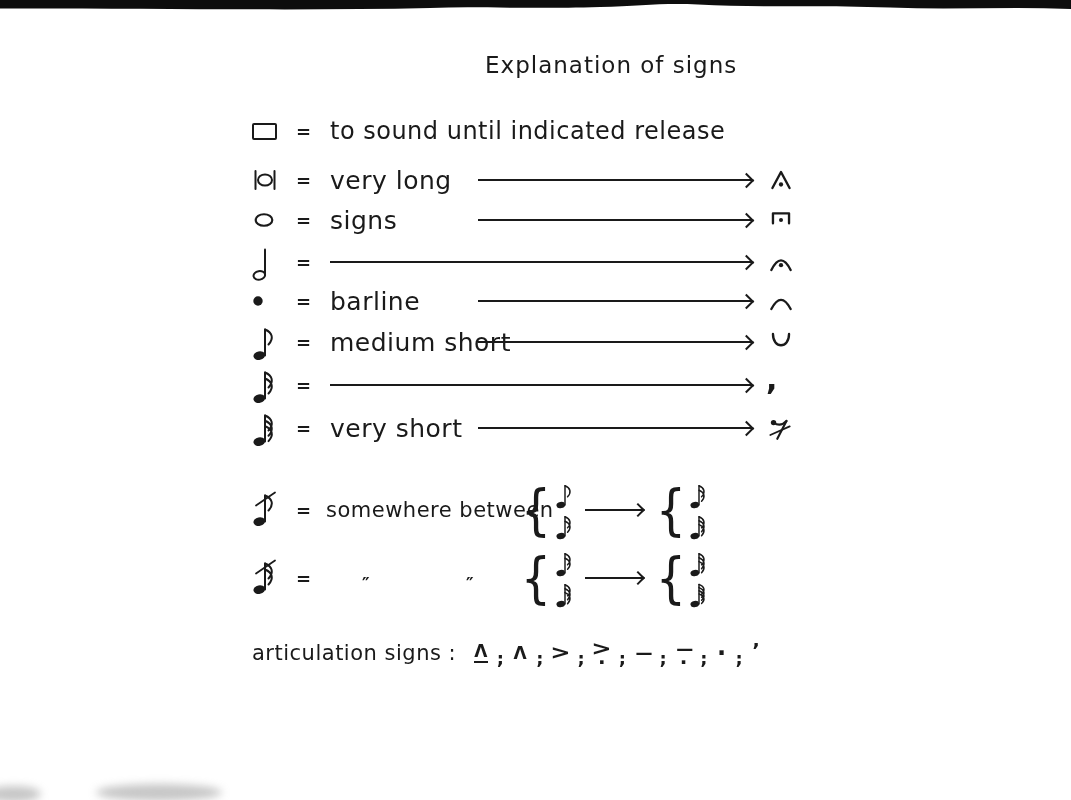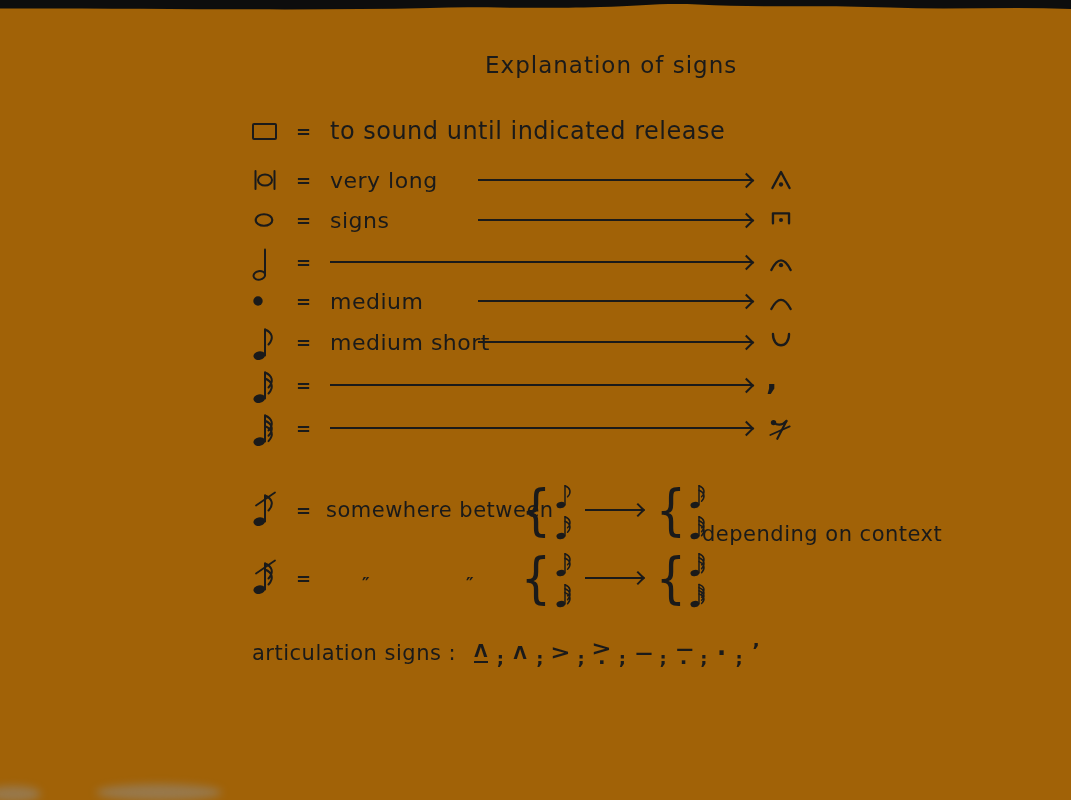--- a/index.html
+++ b/index.html
@@ -1,23 +1,23 @@
 <!DOCTYPE html>
 <html><head>
 <meta charset="utf-8">
 <style>
   html,body{margin:0;padding:0;}
   body{font-family:"DejaVu Sans",sans-serif;background:#e8e8e8;}
-  .page{position:relative;width:1071px;height:800px;background:#a16207;overflow:hidden;color:#1a1a1a;}
+  .page{position:relative;width:1071px;height:800px;background:#ffffff;overflow:hidden;color:#1a1a1a;}
   .topbar{position:absolute;top:0;left:0;width:1071px;height:14px;display:block;}
   .title{position:absolute;top:52px;left:485px;font-size:23px;letter-spacing:1px;}
   .row{position:absolute;left:252px;width:558px;height:40px;display:flex;align-items:center;}
   .row .sym{width:44px;display:flex;align-items:center;}
   .row .eq{width:34px;font-size:18px;font-weight:700;letter-spacing:-1px;}
-  .row .label{width:148px;font-size:22px;letter-spacing:.5px;white-space:nowrap;}
+  .row .label{width:148px;font-size:25px;letter-spacing:.5px;white-space:nowrap;}
   .arrow{flex:1;height:2px;background:#1a1a1a;position:relative;margin-right:14px;}
   .arrow::after{content:"";position:absolute;right:0px;top:-3.6px;width:9px;height:9px;
     border-top:2px solid #1a1a1a;border-right:2px solid #1a1a1a;transform:rotate(45deg);}
   .row .result{width:44px;display:flex;align-items:center;justify-content:flex-start;}
   .intro{width:620px;top:111px;}
   .intro .text{font-size:24px;letter-spacing:.5px;white-space:nowrap;}
   .rect-glyph{display:inline-block;width:21px;height:13px;border:2.6px solid #1a1a1a;border-radius:2px;}
   .comma{font-size:30px;font-weight:700;line-height:0;position:relative;top:-5px;}
   
   .brow{position:absolute;left:252px;height:68px;display:flex;align-items:center;}
@@ -186,21 +186,21 @@
       </span>
   </div>
 
   <div class="row" style="top:281px">
     <span class="sym">
         <svg width="12" height="12">
           <use href="#n-dot"></use>
         </svg>
       </span>
     <span class="eq">=</span>
-    <span class="label">medium</span>
+    <span class="label">barline</span>
     <span class="arrow"></span>
     <span class="result">
         <svg width="30" height="26">
           <use href="#r-arc"></use>
         </svg>
       </span>
   </div>
 
   <div class="row" style="top:322px">
     <span class="sym">
@@ -231,20 +231,21 @@
       </span>
   </div>
 
   <div class="row" style="top:408px">
     <span class="sym">
         <svg width="26" height="38">
           <use href="#n-e3"></use>
         </svg>
       </span>
     <span class="eq">=</span>
+    <span class="label">very short</span>
     <span class="arrow"></span>
     <span class="result">
         <svg width="28" height="28">
           <use href="#r-rest8x"></use>
         </svg>
       </span>
   </div>
 
   <div class="brow" style="top:476px">
     <span class="sym"><svg width="26" height="38">
@@ -270,21 +271,20 @@
         <svg width="20" height="28">
             <use href="#n-e2"></use>
           </svg>
         <svg width="20" height="28">
             <use href="#n-e3"></use>
           </svg>
       </span>
     </span>
   </div>
 
-  <div class="depend">depending on context</div>
 
   <div class="brow" style="top:544px">
     <span class="sym"><svg width="26" height="38">
           <use href="#n-e2x"></use>
         </svg></span>
     <span class="eq">=</span>
     <span class="betw-text">
       <span class="ditto" style="left:36px">″</span>
       <span class="ditto" style="left:140px">″</span>
     </span>

